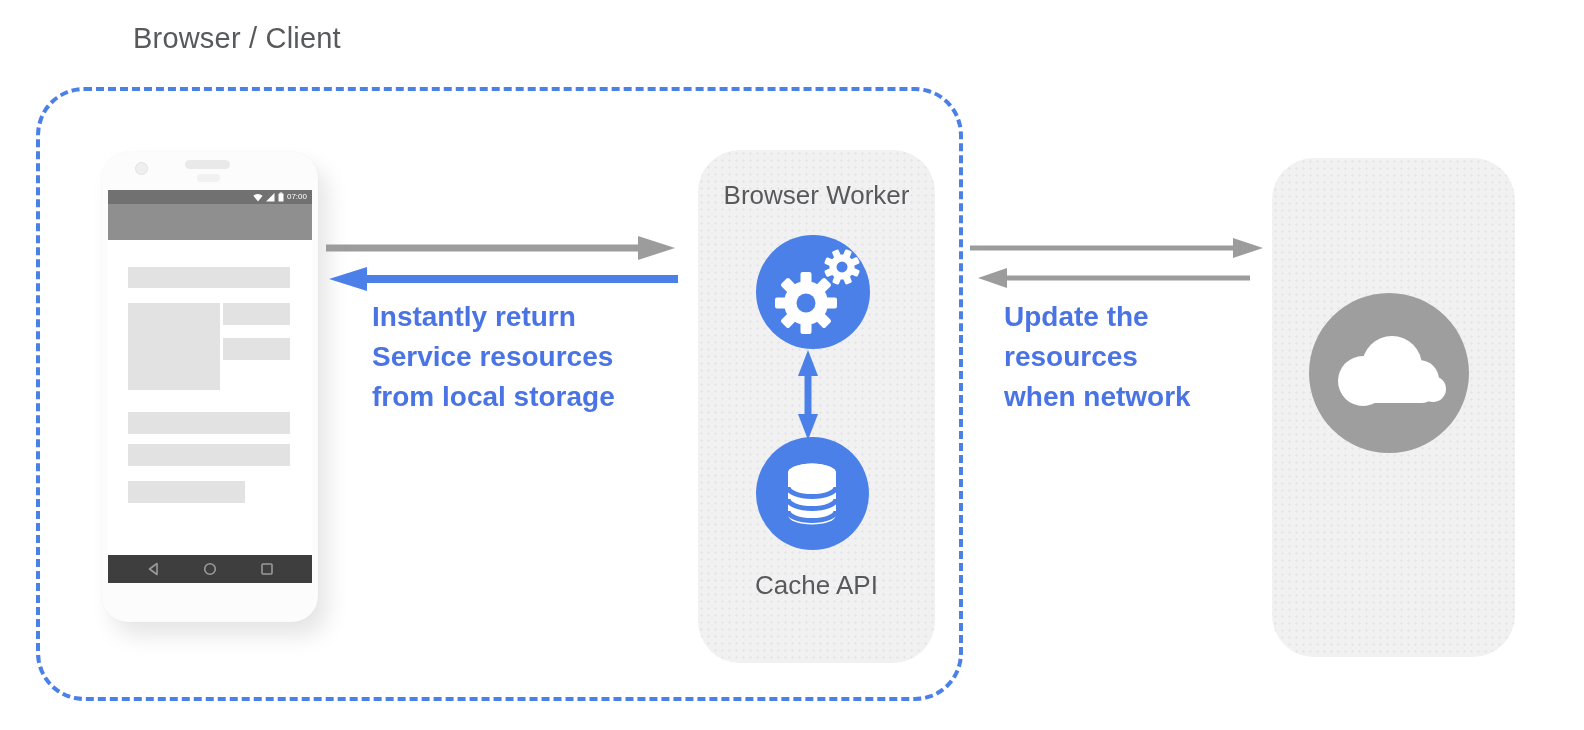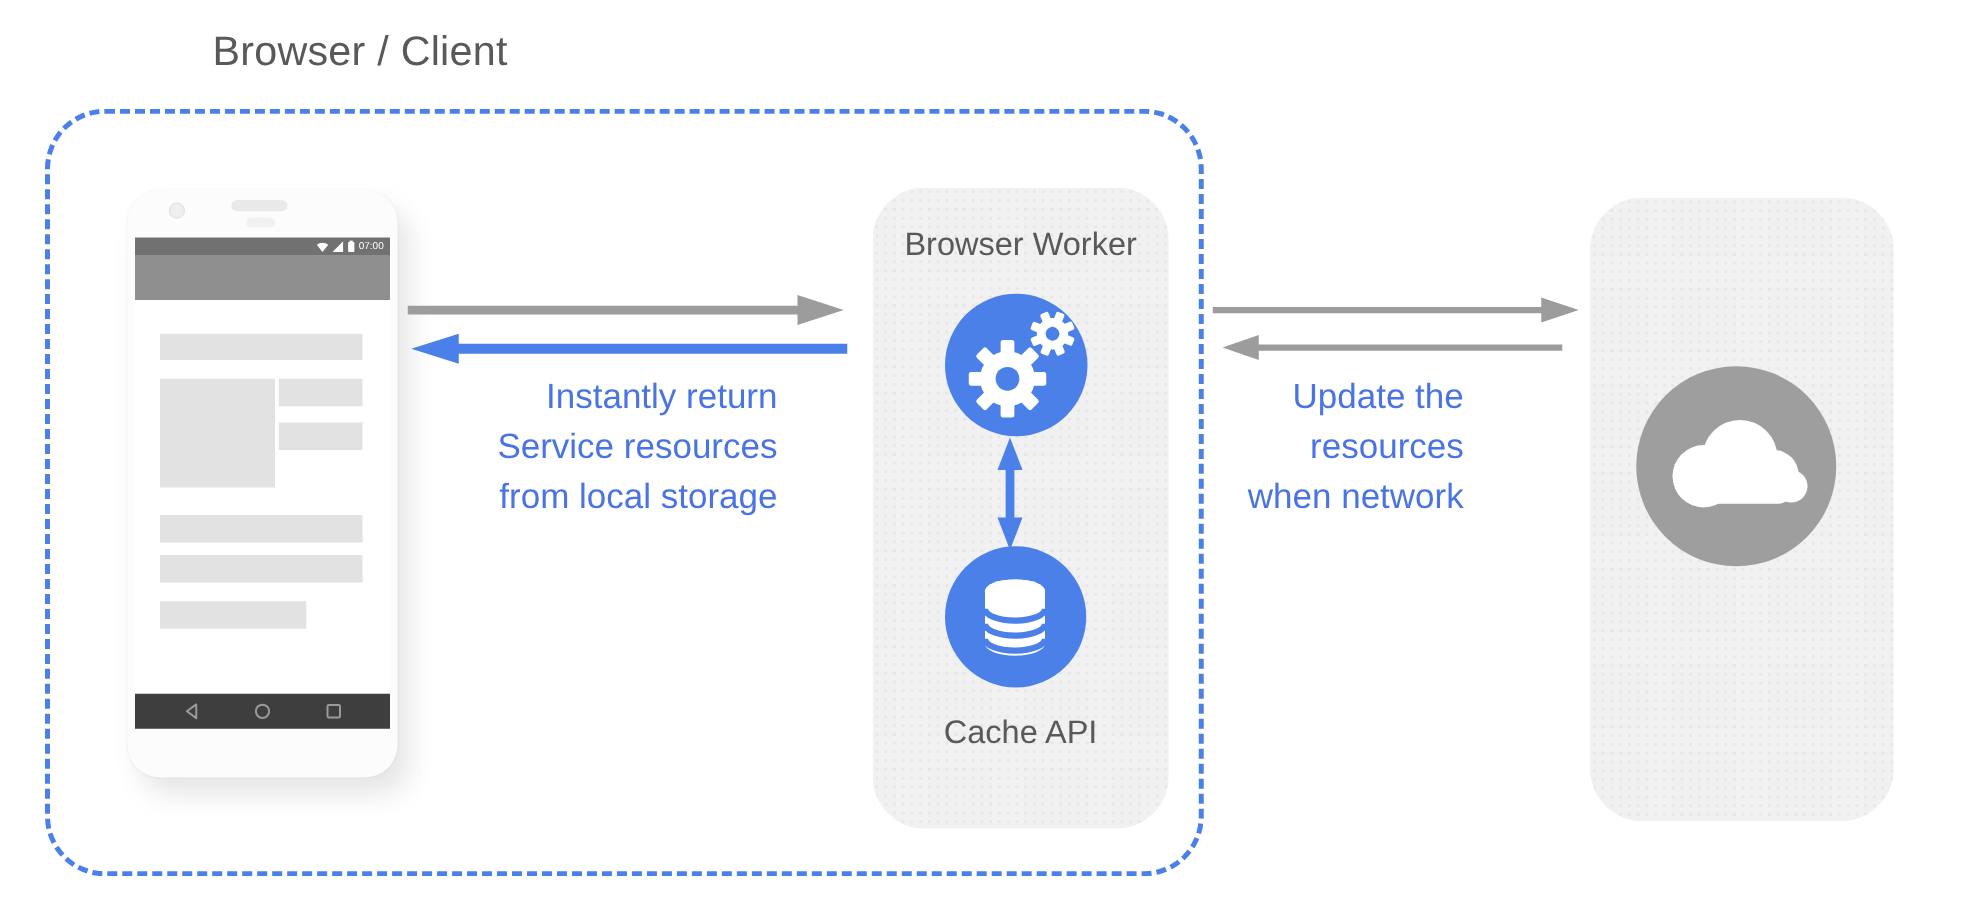--- a/index.html
+++ b/index.html
@@ -1,21 +1,21 @@
 <!DOCTYPE html>
 <html style="--blue: #4b80e8; --blue_text: #4a74e4; --arrow_gray: #9c9c9c; --title_gray: #58595b; --panel_bg: #f1f1f2; --web_icon_gray: #9e9e9e;"><head>
 <meta charset="utf-8">
 <style>
   html,body{margin:0;padding:0;background:#fff;}
   .canvas{
     position:relative;width:1584px;height:730px;background:#fff;overflow:hidden;
     font-family:"Liberation Sans", sans-serif;
   }
   .big-title{
-    position:absolute;font-size:33px;color:var(--title_gray);letter-spacing:.2px;margin-left:37px;
+    position:absolute;font-size:29px;color:var(--title_gray);letter-spacing:.2px;
   }
   .dashed-box{
     position:absolute;left:36px;top:87px;width:927px;height:614px;
     border:4px dashed var(--blue);border-radius:48px;box-sizing:border-box;
   }
   
   .phone{
     position:absolute;left:102px;top:152px;width:216px;height:470px;background:#fcfcfc;
     border-radius:26px;box-shadow:10px 14px 22px rgba(0,0,0,.10), 0 0 2px rgba(0,0,0,.05);
   }
@@ -37,23 +37,23 @@
     background-image:radial-gradient(#e6e6e8 1px, transparent 1.3px);background-size:7px 7px;
   }
   .sw-panel{left:698px;top:150px;width:237px;height:513px;}
   .web-panel{left:1272px;top:158px;width:243px;height:499px;}
   .panel-label{position:absolute;width:100%;text-align:center;font-size:26px;color:var(--title_gray);}
   .blue-circle{position:absolute;border-radius:50%;background:var(--blue);}
   .gear-circle{left:58px;top:85px;width:114px;height:114px;}
   .cache-circle{left:58px;top:287px;width:113px;height:113px;}
   .web-circle{position:absolute;left:37px;top:135px;width:160px;height:160px;border-radius:50%;background:var(--web_icon_gray);}
   
-  .blue-note{position:absolute;color:var(--blue_text);font-size:28px;line-height:40px;text-align:right;}
+  .blue-note{position:absolute;color:var(--blue_text);font-size:28px;line-height:40px;text-align:left;font-weight:bold;}
   .note-cached{left:372px;top:297px;width:250px;}
-  .note-update{left:941px;top:297px;width:230px;}
+  .note-update{left:1004px;top:297px;width:230px;}
   
   .abs{position:absolute;}
   .white-fill{fill:#fff;}
   .blue-fill{fill:var(--blue);}
   .blue-stroke{stroke:var(--blue);}
   .gray-fill{fill:var(--arrow_gray);}
   .gray-stroke{stroke:var(--arrow_gray);}
   .nav-stroke{stroke:#9a9a9a;fill:none;stroke-width:1.6;}
 </style>
 </head>

